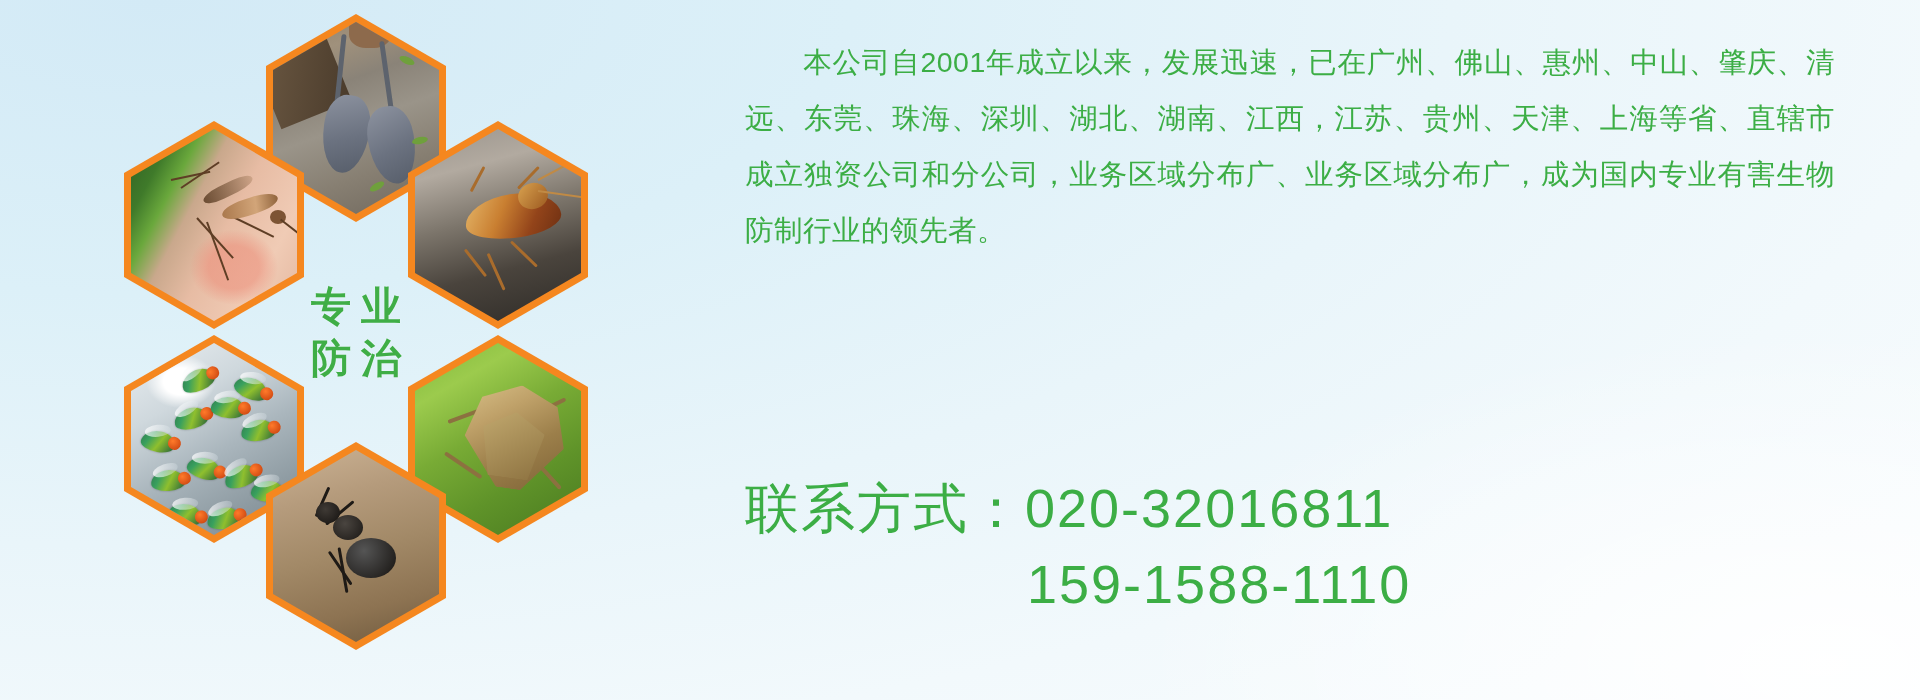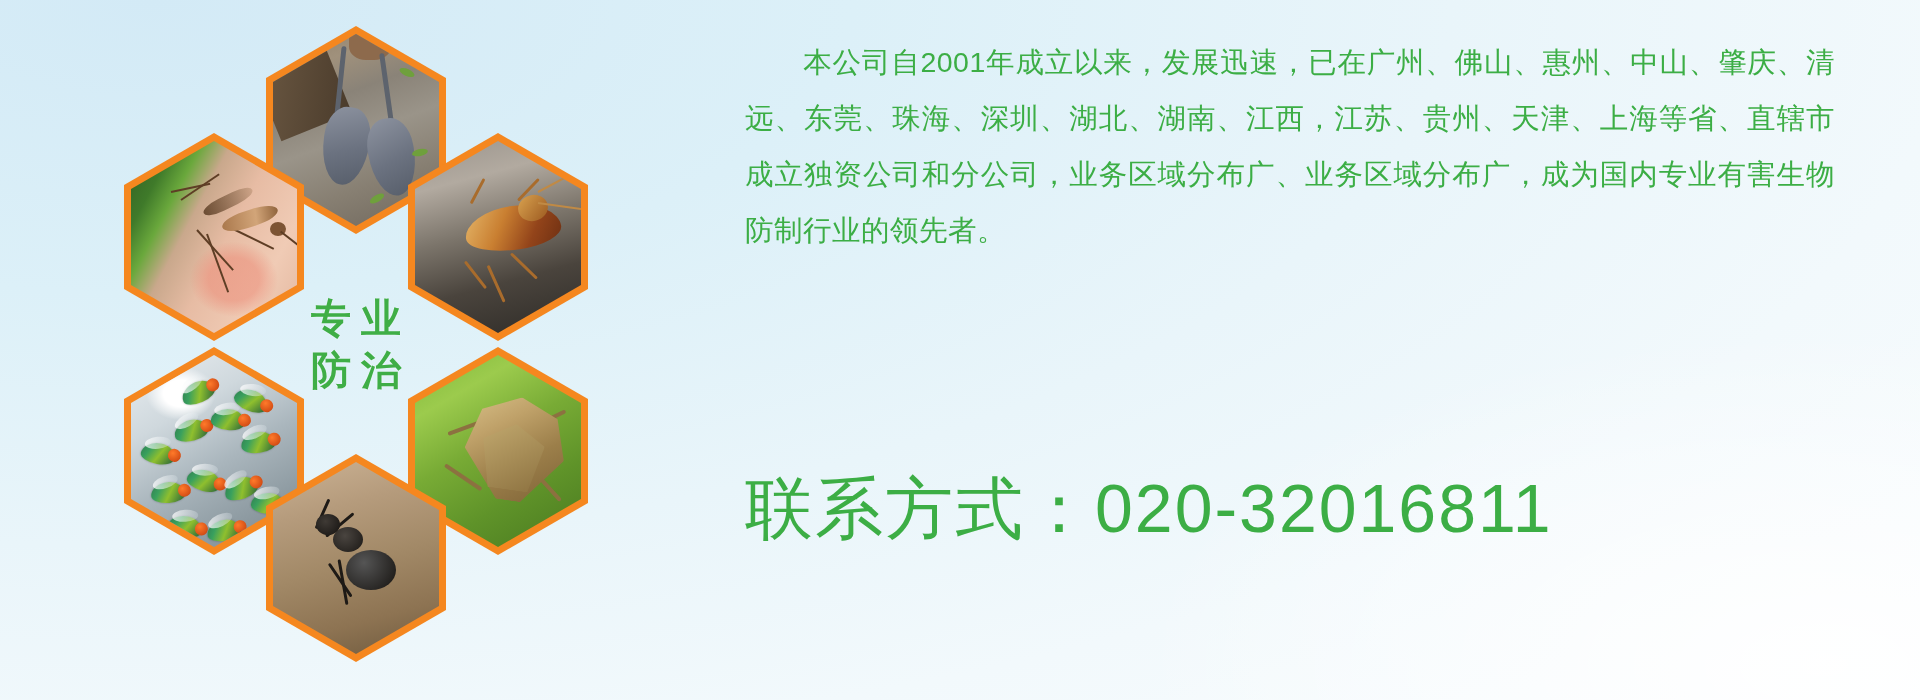--- a/index.html
+++ b/index.html
@@ -13,21 +13,21 @@
     background:
       radial-gradient(130% 150% at 8% 0%, #d3eaf6 0%, #dcf0f8 28%, #e9f5fa 52%, #f2f9fc 72%, #fbfdfe 100%);
   }
   
   #stage:after{
     content:"";position:absolute;inset:0;pointer-events:none;
     background:radial-gradient(60% 80% at 95% 95%, rgba(255,255,255,.95) 0%, rgba(255,255,255,0) 60%);
   }
 
   
-  .comb{position:absolute;left:80px;top:20px;width:520px;height:560px;z-index:3;}
+  .comb{position:absolute;left:80px;top:8px;width:520px;height:560px;z-index:3;}
   .hex{
     position:absolute;width:180px;height:208px;
     clip-path:polygon(50% 0%,100% 25%,100% 75%,50% 100%,0% 75%,0% 25%);
     background:#f5871f;
   }
   .hex .inner{
     position:absolute;left:7px;top:8px;width:166px;height:192px;
     clip-path:polygon(50% 0%,100% 25%,100% 75%,50% 100%,0% 75%,0% 25%);
     overflow:hidden;
   }
@@ -169,21 +169,21 @@
   .copy p{
     margin:0;color:#3cae45;font-size:28.5px;line-height:56px;
     letter-spacing:.5px;font-weight:500;text-align:justify;text-justify:inter-ideograph;
   }
   .copy p .indent{display:inline-block;width:58px;}
 
   .contact{
     position:absolute;left:745px;top:470px;z-index:4;color:#3cae45;
   }
   .contact .line{
-    font-size:68px;line-height:76px;font-weight:500;letter-spacing:2px;white-space:nowrap;
+    font-size:54px;line-height:76px;font-weight:500;letter-spacing:2px;white-space:nowrap;
   }
   .contact .line.second{padding-left:282px;}
 </style>
 </head>
 <body>
 
 <div id="stage">
 
   <div class="comb">
 
@@ -291,15 +291,16 @@
       </div>
     </div>
   </div>
 
   <div class="copy">
     <p><span class="indent"></span><span>本公司自2001年成立以来，发展迅速，已在广州、佛山、惠州、中山、肇庆、清远、东莞、珠海、深圳、湖北、湖南、江西，江苏、贵州、天津、上海等省、直辖市成立独资公司和分公司，业务区域分布广、业务区域分布广，成为国内专业有害生物防制行业的领先者。</span></p>
   </div>
 
   <div class="contact">
     <div class="line"><span>联系方式：</span><span>020-32016811</span></div>
+    <div class="line second">159-1588-1110</div>
   </div>
 
 </div>
 
 </body></html>

